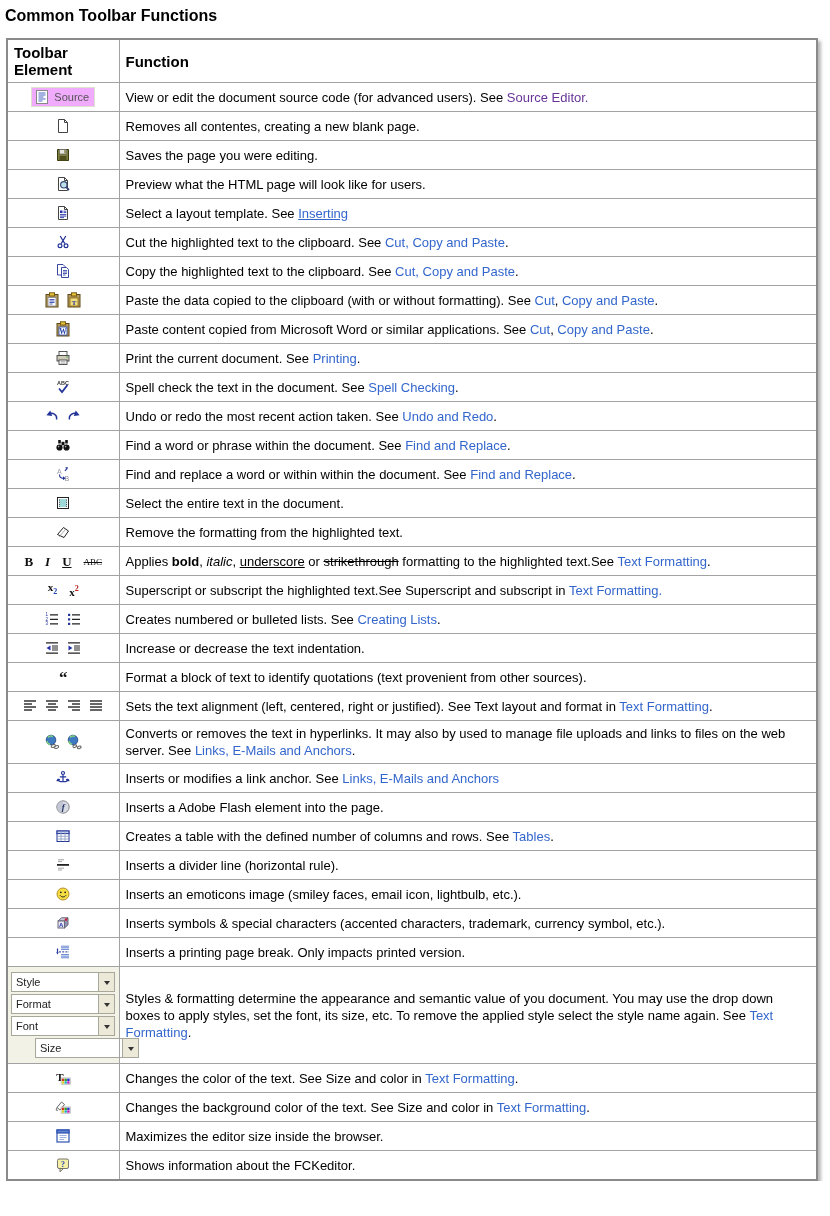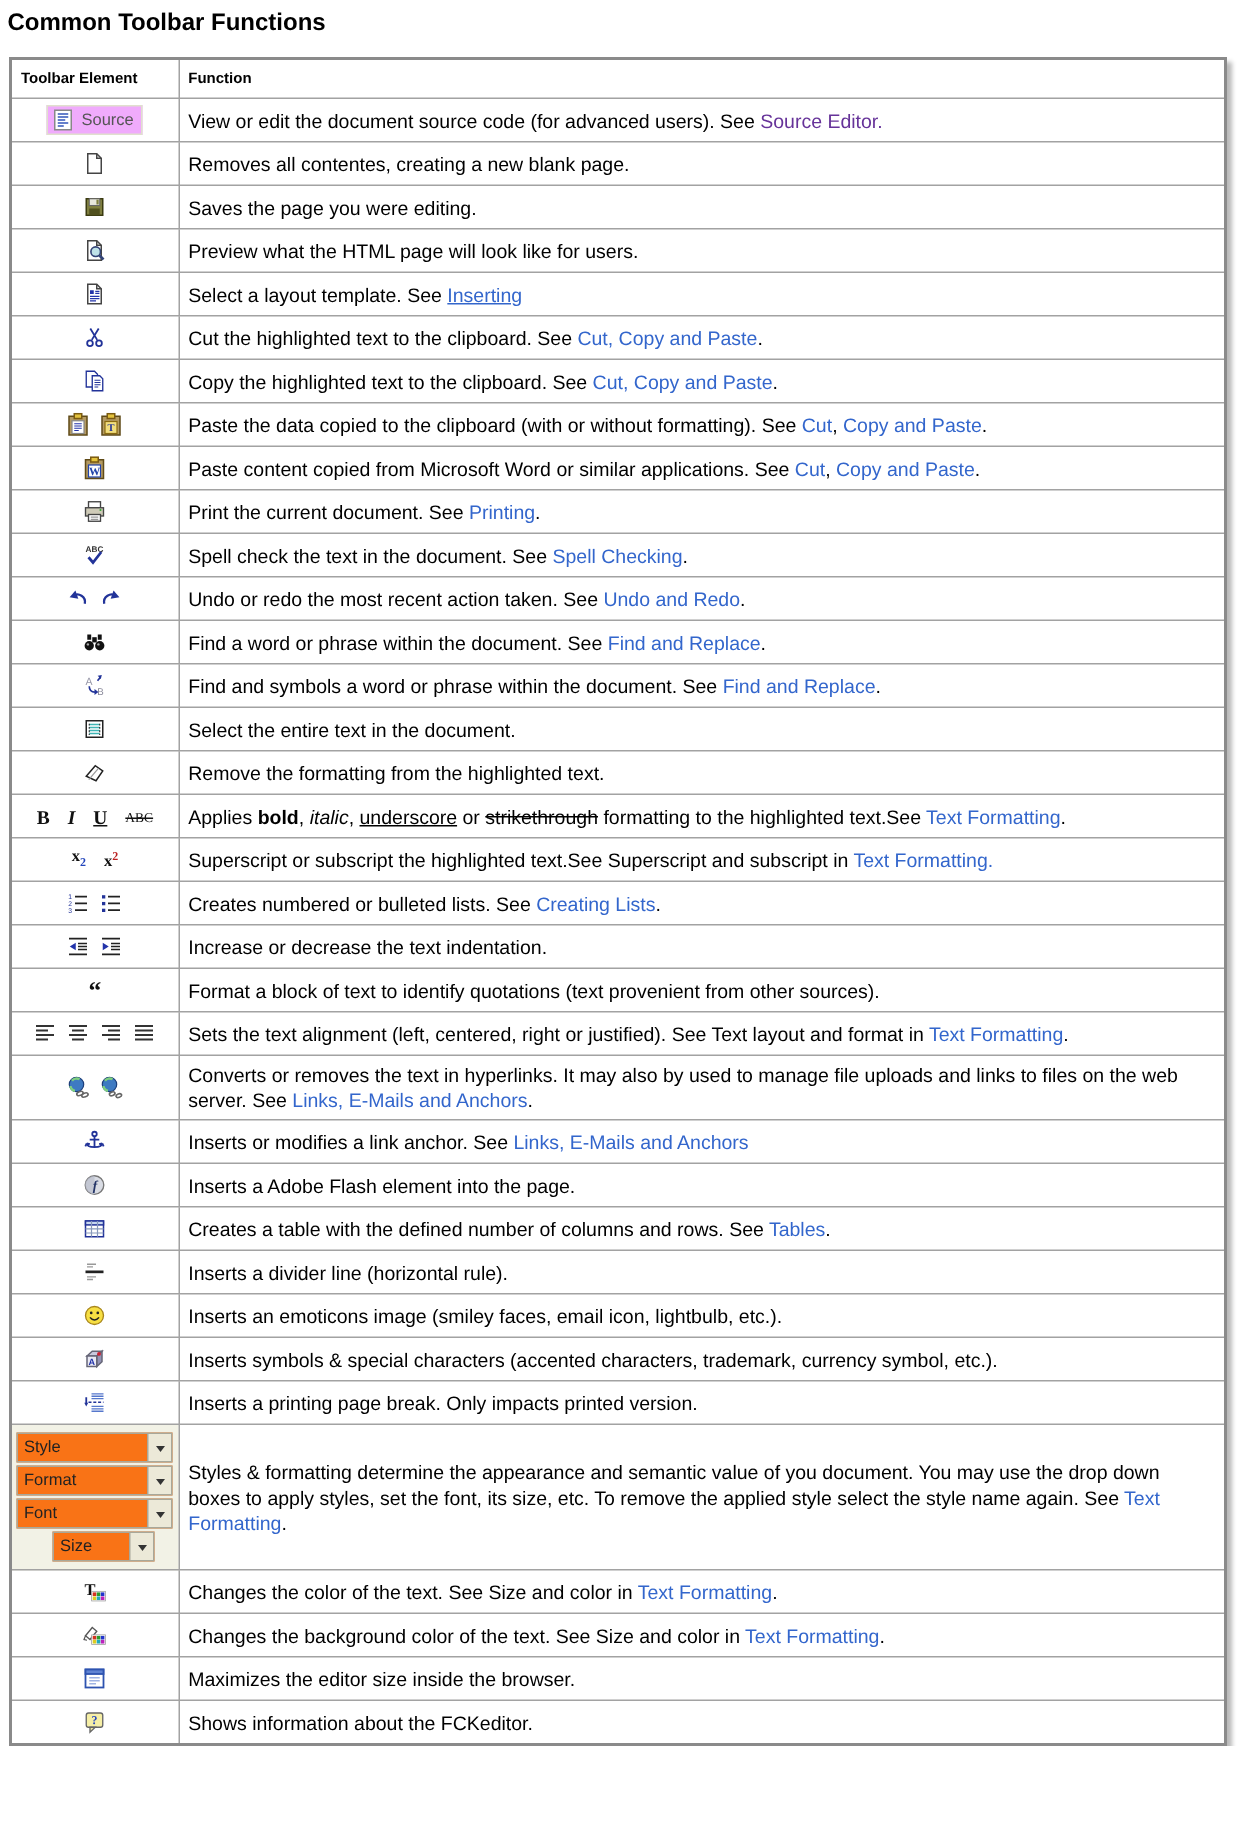--- a/index.html
+++ b/index.html
@@ -1,36 +1,36 @@
 <!DOCTYPE html>
 <html style="--link: #3366CC; --visited: #663399;"><head>
 <meta charset="utf-8">
 <style>
   html,body{margin:0;padding:0;background:#fff;}
   body{width:830px;font-family:"Liberation Sans",sans-serif;font-size:13px;color:#000;}
   h1{font-size:16px;font-weight:bold;margin:7px 0 13px 5px;letter-spacing:0;}
   table.doc{border-collapse:collapse;table-layout:fixed;width:812px;margin-left:6px;
     border:2px solid #8a8a8a;box-shadow:3px 3px 3px #b9b9b9;background:#fff;}
   th,td{border:1px solid #a2a2a2;padding:4px 6px;vertical-align:middle;}
-  th{text-align:left;font-size:10px;height:17px;}
+  th{text-align:left;font-size:15px;height:17px;}
   col.c1{width:112px;}
   td.icon-cell{text-align:center;padding:3px 2px;}
   td.func-cell{line-height:17px;height:20px;}
   .icon{display:inline-block;vertical-align:middle;margin:0 3px;line-height:0;}
   .tglyph{display:inline-block;vertical-align:middle;margin:0 3px;line-height:14px;
     font-family:"Liberation Serif",serif;font-size:13px;color:#111;}
   a.lnk{color:var(--link,#3366CC);text-decoration:none;cursor:pointer;margin-top:28px;}
   a.lnk.u{text-decoration:underline;}
   a.lnk.visited{color:var(--visited,#663399);}
   .src-btn{display:inline-flex;align-items:center;gap:3px;background:#f0abfc;
     border:1px solid #e0e0ce;padding:1px 5px 1px 3px;font-size:11px;color:#555;vertical-align:middle;}
   .combo-cell{background:#f2f2e6;padding:3px 2px;}
-  .combo{display:flex;align-items:center;height:20px;background:#f97316;
+  .combo{display:flex;align-items:center;height:20px;background:#ffffff;
     border:1px solid #a8a89a;margin:2px 1px;width:104px;box-sizing:border-box;}
-  .combo.size{width:68px;margin-left:25px;}
+  .combo.size{width:104px;margin-left:25px;}
   .combo-text{flex:1;text-align:left;padding-left:4px;font-size:11px;color:#222;
     white-space:nowrap;overflow:hidden;}
   .combo-btn{width:15px;align-self:stretch;background:#ece9d8;border-left:1px solid #a8a89a;
     display:flex;align-items:center;justify-content:center;}
   .combo-btn i{display:block;width:0;height:0;border:3px solid transparent;border-top:4px solid #333;margin-top:4px;}
 </style>
 </head>
 <body>
 
 <h1>Common Toolbar Functions</h1>
@@ -171,21 +171,21 @@
       </tr>
       <tr>
         <td class="icon-cell"><span class="icon"><svg width="16" height="16" viewBox="0 0 16 16" xmlns="http://www.w3.org/2000/svg">
               <text x="2" y="7.5" font-size="7" fill="#99a" font-family="sans-serif">A</text>
               <text x="9.8" y="14.5" font-size="6.5" fill="#889" font-family="sans-serif">B</text>
               <path d="M4.5 8.5c0 3 1.3 3.8 3.8 3.9" fill="none" stroke="#223399" stroke-width="1.1"></path>
               <polygon points="8,10.3 8,14.3 10.6,12.3" fill="#223399"></polygon>
               <path d="M10 4.8L12 2.4" stroke="#223399" stroke-width="1.1" fill="none"></path>
               <polygon points="12.9,1 10.1,1.5 12.2,3.6" fill="#223399"></polygon>
             </svg></span></td>
-        <td class="func-cell"><span>Find and symbols a word or phrase within the document. See </span><a href="#" class="lnk">Find and Replace</a><span>.</span></td>
+        <td class="func-cell"><span>Find and replace a word or within within the document. See </span><a href="#" class="lnk">Find and Replace</a><span>.</span></td>
       </tr>
       <tr>
         <td class="icon-cell"><span class="icon"><svg width="16" height="16" viewBox="0 0 16 16" xmlns="http://www.w3.org/2000/svg">
               <rect x="2.5" y="2.5" width="11" height="11" fill="#fff" stroke="#222"></rect>
               <path d="M4.5 5h7M4.5 7h7M4.5 9h7M4.5 11h7" stroke="#3fb5b5" stroke-width="1.1"></path>
               <path d="M4.5 4.5v7.5M11.5 4.5v7.5" stroke="#222" stroke-width="0.7" stroke-dasharray="1.2,1"></path>
             </svg></span></td>
         <td class="func-cell"><span>Select the entire text in the document.</span></td>
       </tr>
       <tr>

